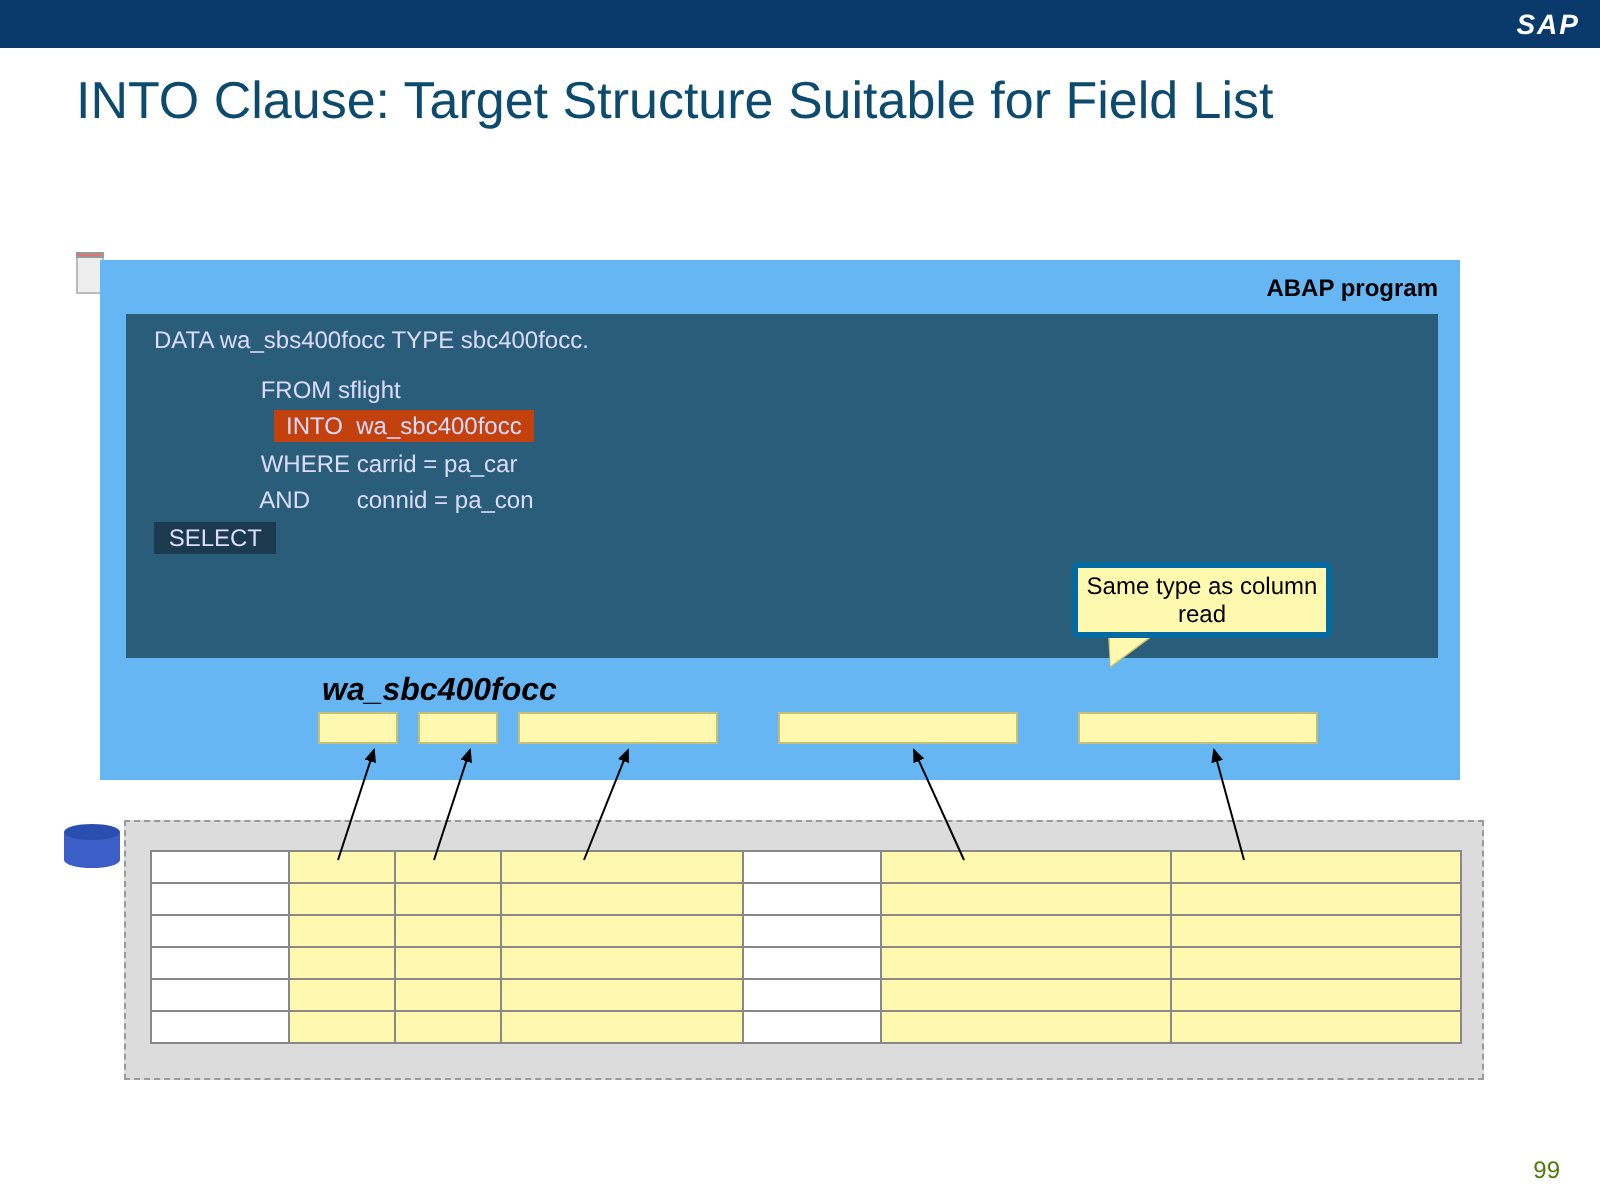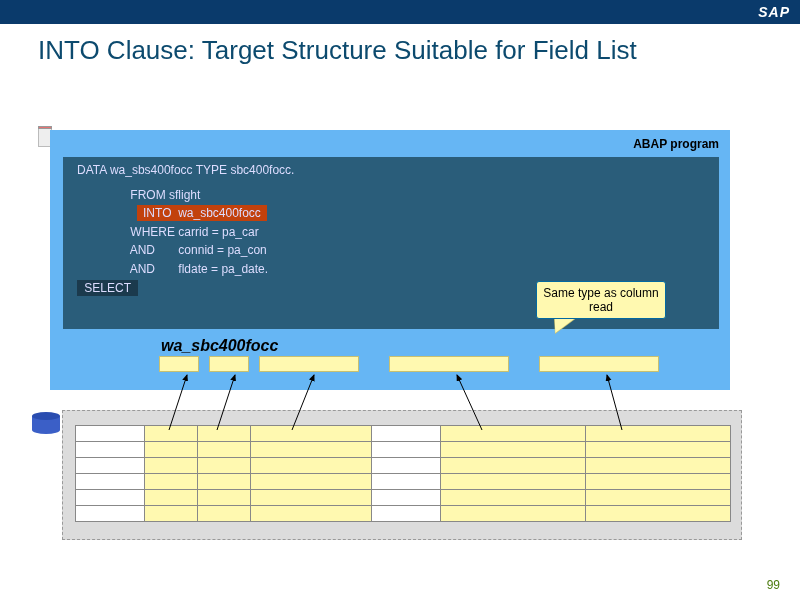--- a/index.html
+++ b/index.html
@@ -30,21 +30,21 @@
 
   
   .yel { position: absolute; background: #fff9b0; border: 1px solid #c8c070; height: 16px; }
   .y1 { left: 108px; top: 225px; width: 40px; }
   .y2 { left: 158px; top: 225px; width: 40px; }
   .y3 { left: 208px; top: 225px; width: 100px; }
   .y4 { left: 338px; top: 225px; width: 120px; }
   .y5 { left: 488px; top: 225px; width: 120px; }
 
   
-  .bubble { position: absolute; left: 485px; top: 150px; width: 130px; height: 38px; background: #fff9b0; border: 1px solid #0369a1; border-radius: 3px; font-size: 12px; color: #000; display: flex; align-items: center; justify-content: center; text-align: center; line-height: 1.2; padding: 2px 4px; }
+  .bubble { position: absolute; left: 485px; top: 150px; width: 130px; height: 38px; background: #fff9b0; border: 3px solid #0369a1; border-radius: 3px; font-size: 12px; color: #000; display: flex; align-items: center; justify-content: center; text-align: center; line-height: 1.2; padding: 2px 4px; }
   .bubble-tail { position: absolute; left: 500px; top: 186px; width: 0; height: 0; border-left: 8px solid transparent; border-right: 14px solid transparent; border-top: 16px solid #fff9b0; transform: skewX(-25deg); }
   .bubble-tail-border { position: absolute; left: 499px; top: 186px; width: 0; height: 0; border-left: 9px solid transparent; border-right: 15px solid transparent; border-top: 17px solid #c8c070; transform: skewX(-25deg); }
 
   
   .db-cyl { position: absolute; left: -6px; top: 292px; width: 28px; height: 24px; }
   .db-cyl .top { width: 28px; height: 8px; background: #2a4db0; border-radius: 50%; position: absolute; top: 0; }
   .db-cyl .mid { width: 28px; height: 18px; background: #3b5fc7; position: absolute; top: 4px; border-radius: 0 0 14px 14px / 0 0 4px 4px; }
 
   
   .db-area { position: absolute; left: 24px; top: 290px; width: 680px; height: 130px; background: #dcdcdc; border: 1px dashed #999; }
@@ -76,21 +76,20 @@
   <div class="abap-box">
     <div class="abap-label">ABAP program</div>
 
     <div class="code-box">
       <div class="row">DATA wa_sbs400focc TYPE sbc400focc.</div>
       <div class="row" style="height:6px"></div>
       <div class="row">                FROM sflight</div>
       <div class="row"><span>                  </span><span class="into-hl">INTO  wa_sbc400focc</span></div>
       <div class="row">                WHERE carrid = pa_car</div>
       <div class="row">                AND       connid = pa_con</div>
-      <div class="row">                AND       fldate = pa_date.</div>
       <div class="row"><span class="kw-hl"> SELECT </span></div>
     </div>
 
     <div class="wa-label">wa_sbc400focc</div>
     <div class="yel y1"></div>
     <div class="yel y2"></div>
     <div class="yel y3"></div>
     <div class="yel y4"></div>
     <div class="yel y5"></div>
 

